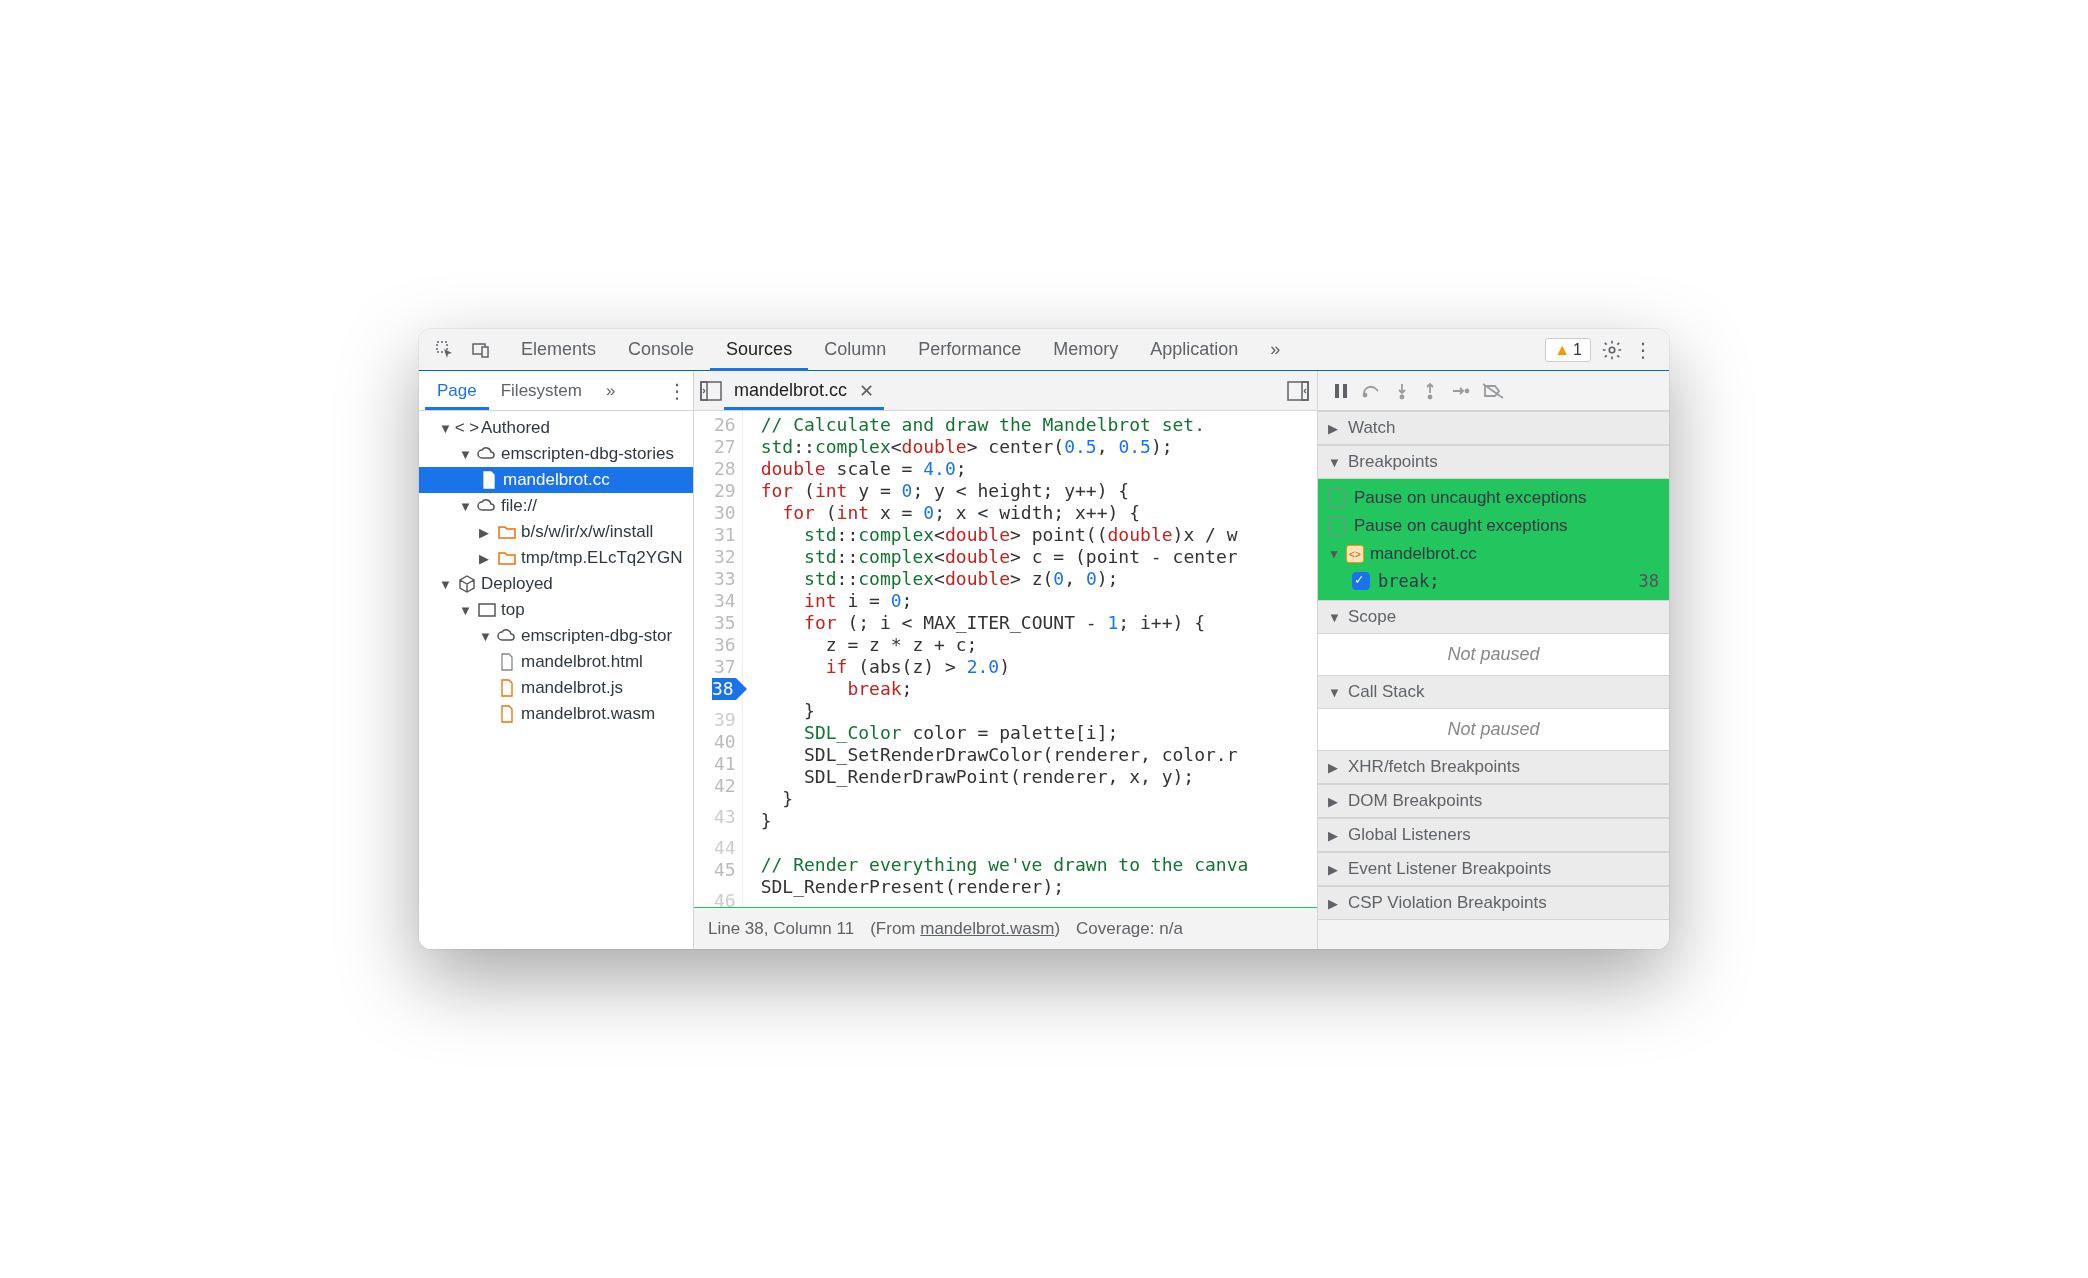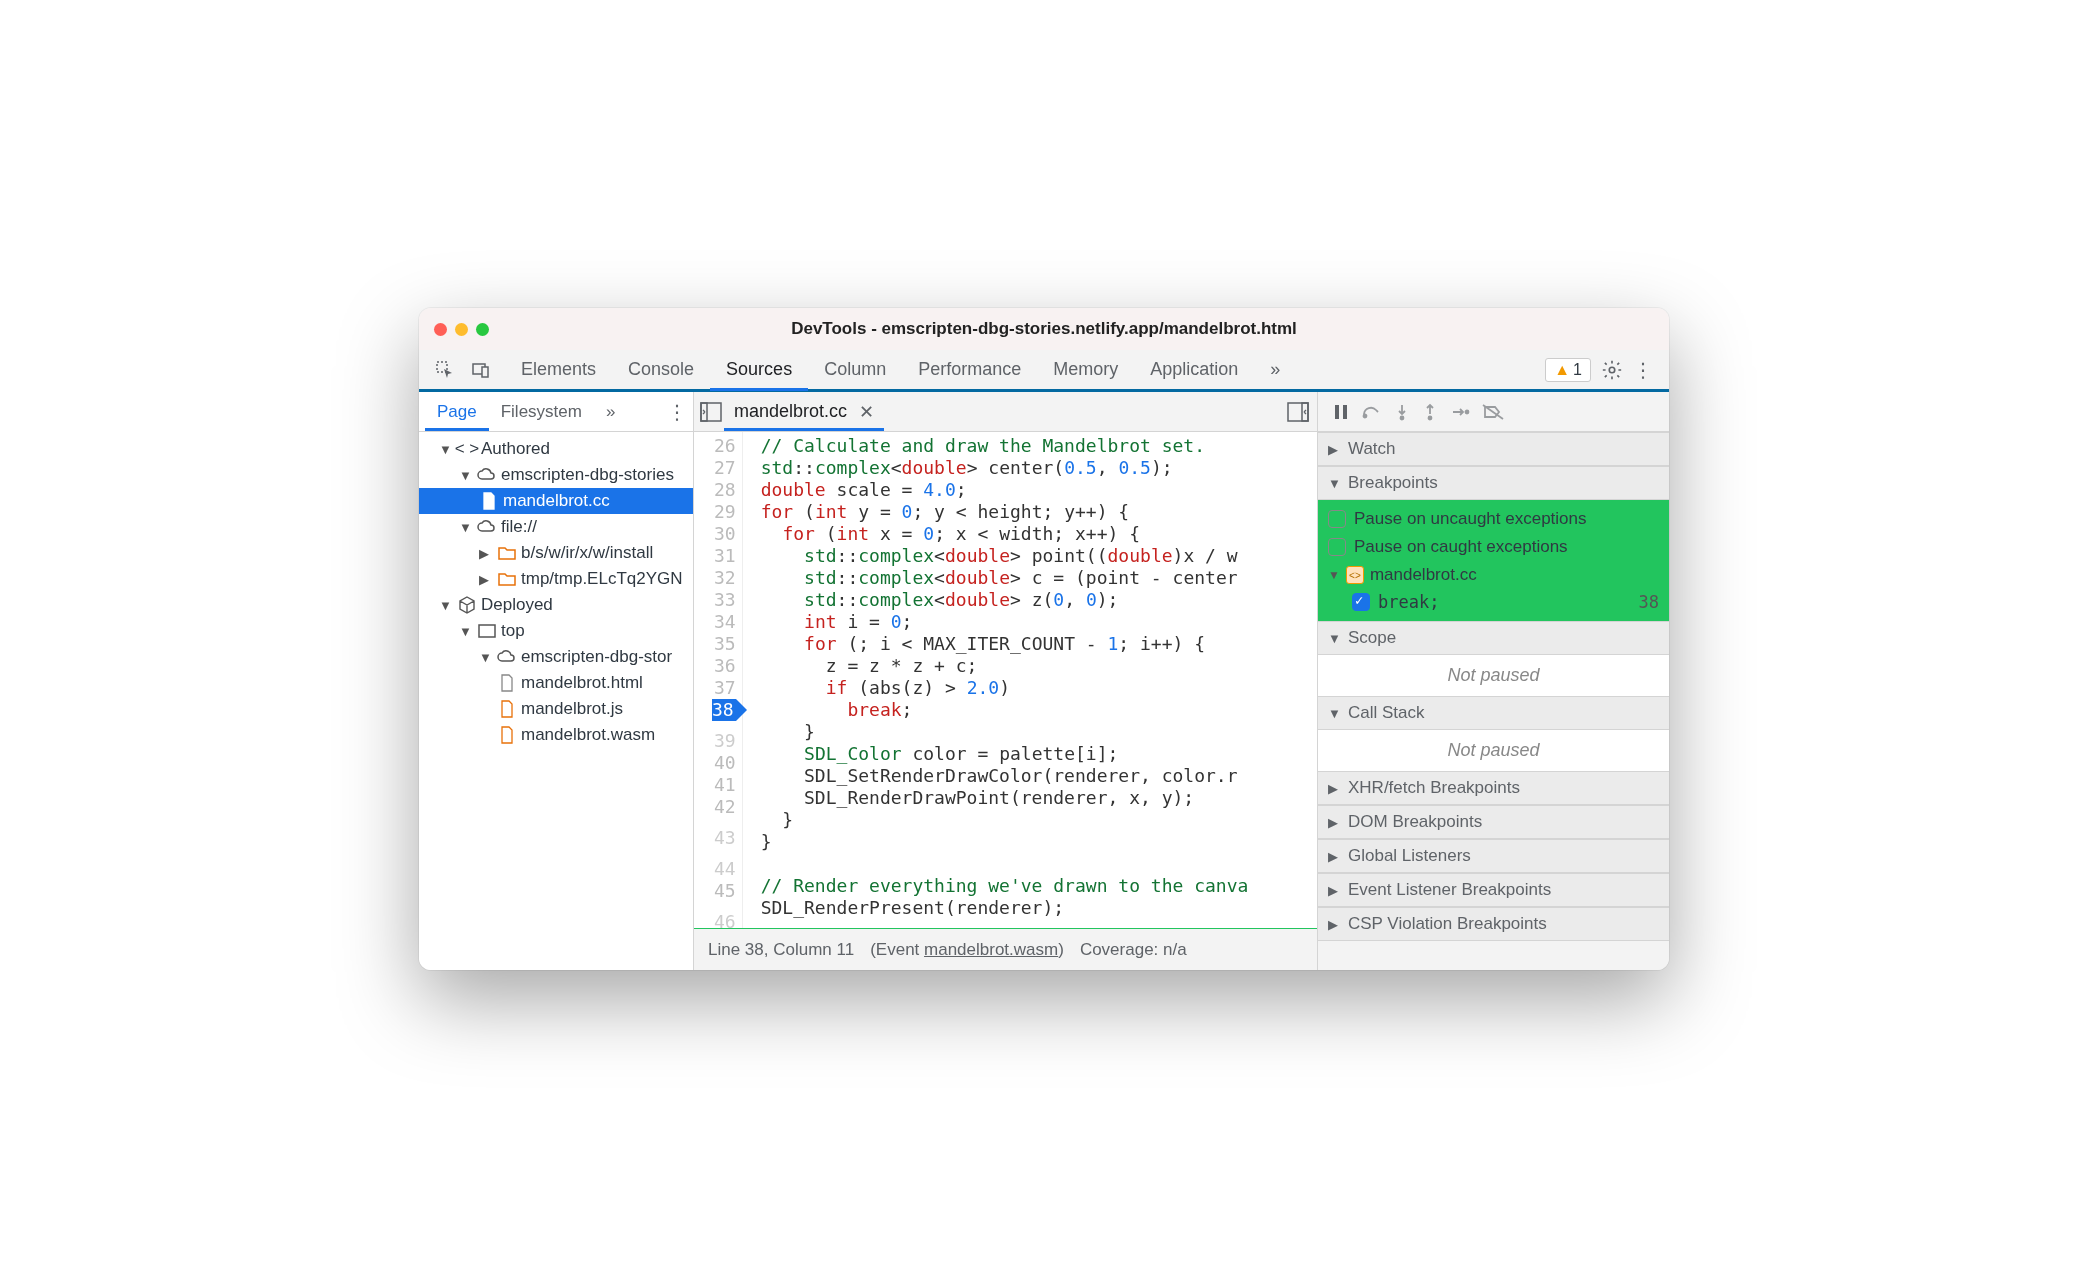--- a/index.html
+++ b/index.html
@@ -34,21 +34,21 @@
 .light.red { background: #ff5f57; }
 .light.yellow { background: #febc2e; }
 .light.green { background: #28c840; }
 .title {
   position: absolute; left: 50%; transform: translateX(-50%);
   font-weight: 600; font-size: 17px; color: #222;
 }
 .toolbar {
   height: 42px;
   background: #f3f3f3;
-  border-bottom: 3px solid #0369a1;
+  border-bottom: 1px solid #0369a1;
   display: flex;
   align-items: center;
   padding: 0 8px;
 }
 .toolbar .ico {
   width: 22px; height: 22px; margin: 0 7px;
   display: inline-flex; align-items: center; justify-content: center;
   color: #5f6368;
 }
 .tabs { display: flex; gap: 0; margin-left: 6px; flex:1; }
@@ -165,28 +165,20 @@
 .np {
   text-align:center; font-style:italic; color:#888; padding:10px 0; background:#fff;
 }
 svg { display:block; }
 </style>
 </head>
 <body>
 
 <div class="window">
 
-  <div class="titlebar">
-    <div class="traffic">
-      <span class="light red"></span>
-      <span class="light yellow"></span>
-      <span class="light green"></span>
-    </div>
-    <div class="title">DevTools - emscripten-dbg-stories.netlify.app/mandelbrot.html</div>
-  </div>
 
   <div class="toolbar">
     <span class="ico">
       <svg width="20" height="20" viewBox="0 0 20 20">
           <rect x="2" y="2" width="10" height="10" fill="none" stroke="#5f6368" stroke-width="1.5" stroke-dasharray="2 2"></rect>
           <path d="M9 9 L17 13 L13 14 L12 18 Z" fill="#5f6368"></path>
         </svg>
     </span>
     <span class="ico">
       <svg width="20" height="20" viewBox="0 0 20 20">
@@ -379,21 +371,21 @@
             <div class="ln">45</div>
             <div class="ln dim">46</div>
             <div class="ln">47</div>
             <div class="ln">48</div>
           </div>
         <div class="code" id="code"><div class="row"><span class="c-com">// Calculate and draw the Mandelbrot set.</span></div><div class="row"><span class="c-ns">std</span>::<span class="c-type">complex</span>&lt;<span class="c-kw">double</span>&gt; center(<span class="c-num">0.5</span>, <span class="c-num">0.5</span>);</div><div class="row"><span class="c-kw">double</span> scale = <span class="c-num">4.0</span>;</div><div class="row"><span class="c-kw">for</span> (<span class="c-kw">int</span> y = <span class="c-num">0</span>; y &lt; height; y++) {</div><div class="row">  <span class="c-kw">for</span> (<span class="c-kw">int</span> x = <span class="c-num">0</span>; x &lt; width; x++) {</div><div class="row">    <span class="c-ns">std</span>::<span class="c-type">complex</span>&lt;<span class="c-kw">double</span>&gt; point((<span class="c-kw">double</span>)x / w</div><div class="row">    <span class="c-ns">std</span>::<span class="c-type">complex</span>&lt;<span class="c-kw">double</span>&gt; c = (point - center</div><div class="row">    <span class="c-ns">std</span>::<span class="c-type">complex</span>&lt;<span class="c-kw">double</span>&gt; z(<span class="c-num">0</span>, <span class="c-num">0</span>);</div><div class="row">    <span class="c-kw">int</span> i = <span class="c-num">0</span>;</div><div class="row">    <span class="c-kw">for</span> (; i &lt; MAX_ITER_COUNT - <span class="c-num">1</span>; i++) {</div><div class="row">      z = z * z + c;</div><div class="row">      <span class="c-kw">if</span> (abs(z) &gt; <span class="c-num">2.0</span>)</div><div class="row">        <span class="c-kw">break</span>;</div><div class="row">    }</div><div class="row">    <span class="c-type">SDL_Color</span> color = palette[i];</div><div class="row">    SDL_SetRenderDrawColor(renderer, color.r</div><div class="row">    SDL_RenderDrawPoint(renderer, x, y);</div><div class="row">  }</div><div class="row">}</div><div class="row"></div><div class="row"><span class="c-com">// Render everything we've drawn to the canva</span></div><div class="row">SDL_RenderPresent(renderer);</div><div class="row"></div></div>
       </div>
       <div class="status-bar">
         <span>Line 38, Column 11</span>
         <span class="from">
-          <span>(Event </span><u>mandelbrot.wasm</u><span>)</span>
+          <span>(From </span><u>mandelbrot.wasm</u><span>)</span>
         </span>
         <span>Coverage: n/a</span>
       </div>
     </div>
 
     <div class="debug-panel">
       <div class="dbg-toolbar">
         <span class="dbi active">
             <svg width="18" height="18" viewBox="0 0 18 18" fill="#5f6368">
               <rect x="3" y="2" width="4" height="14"></rect>

